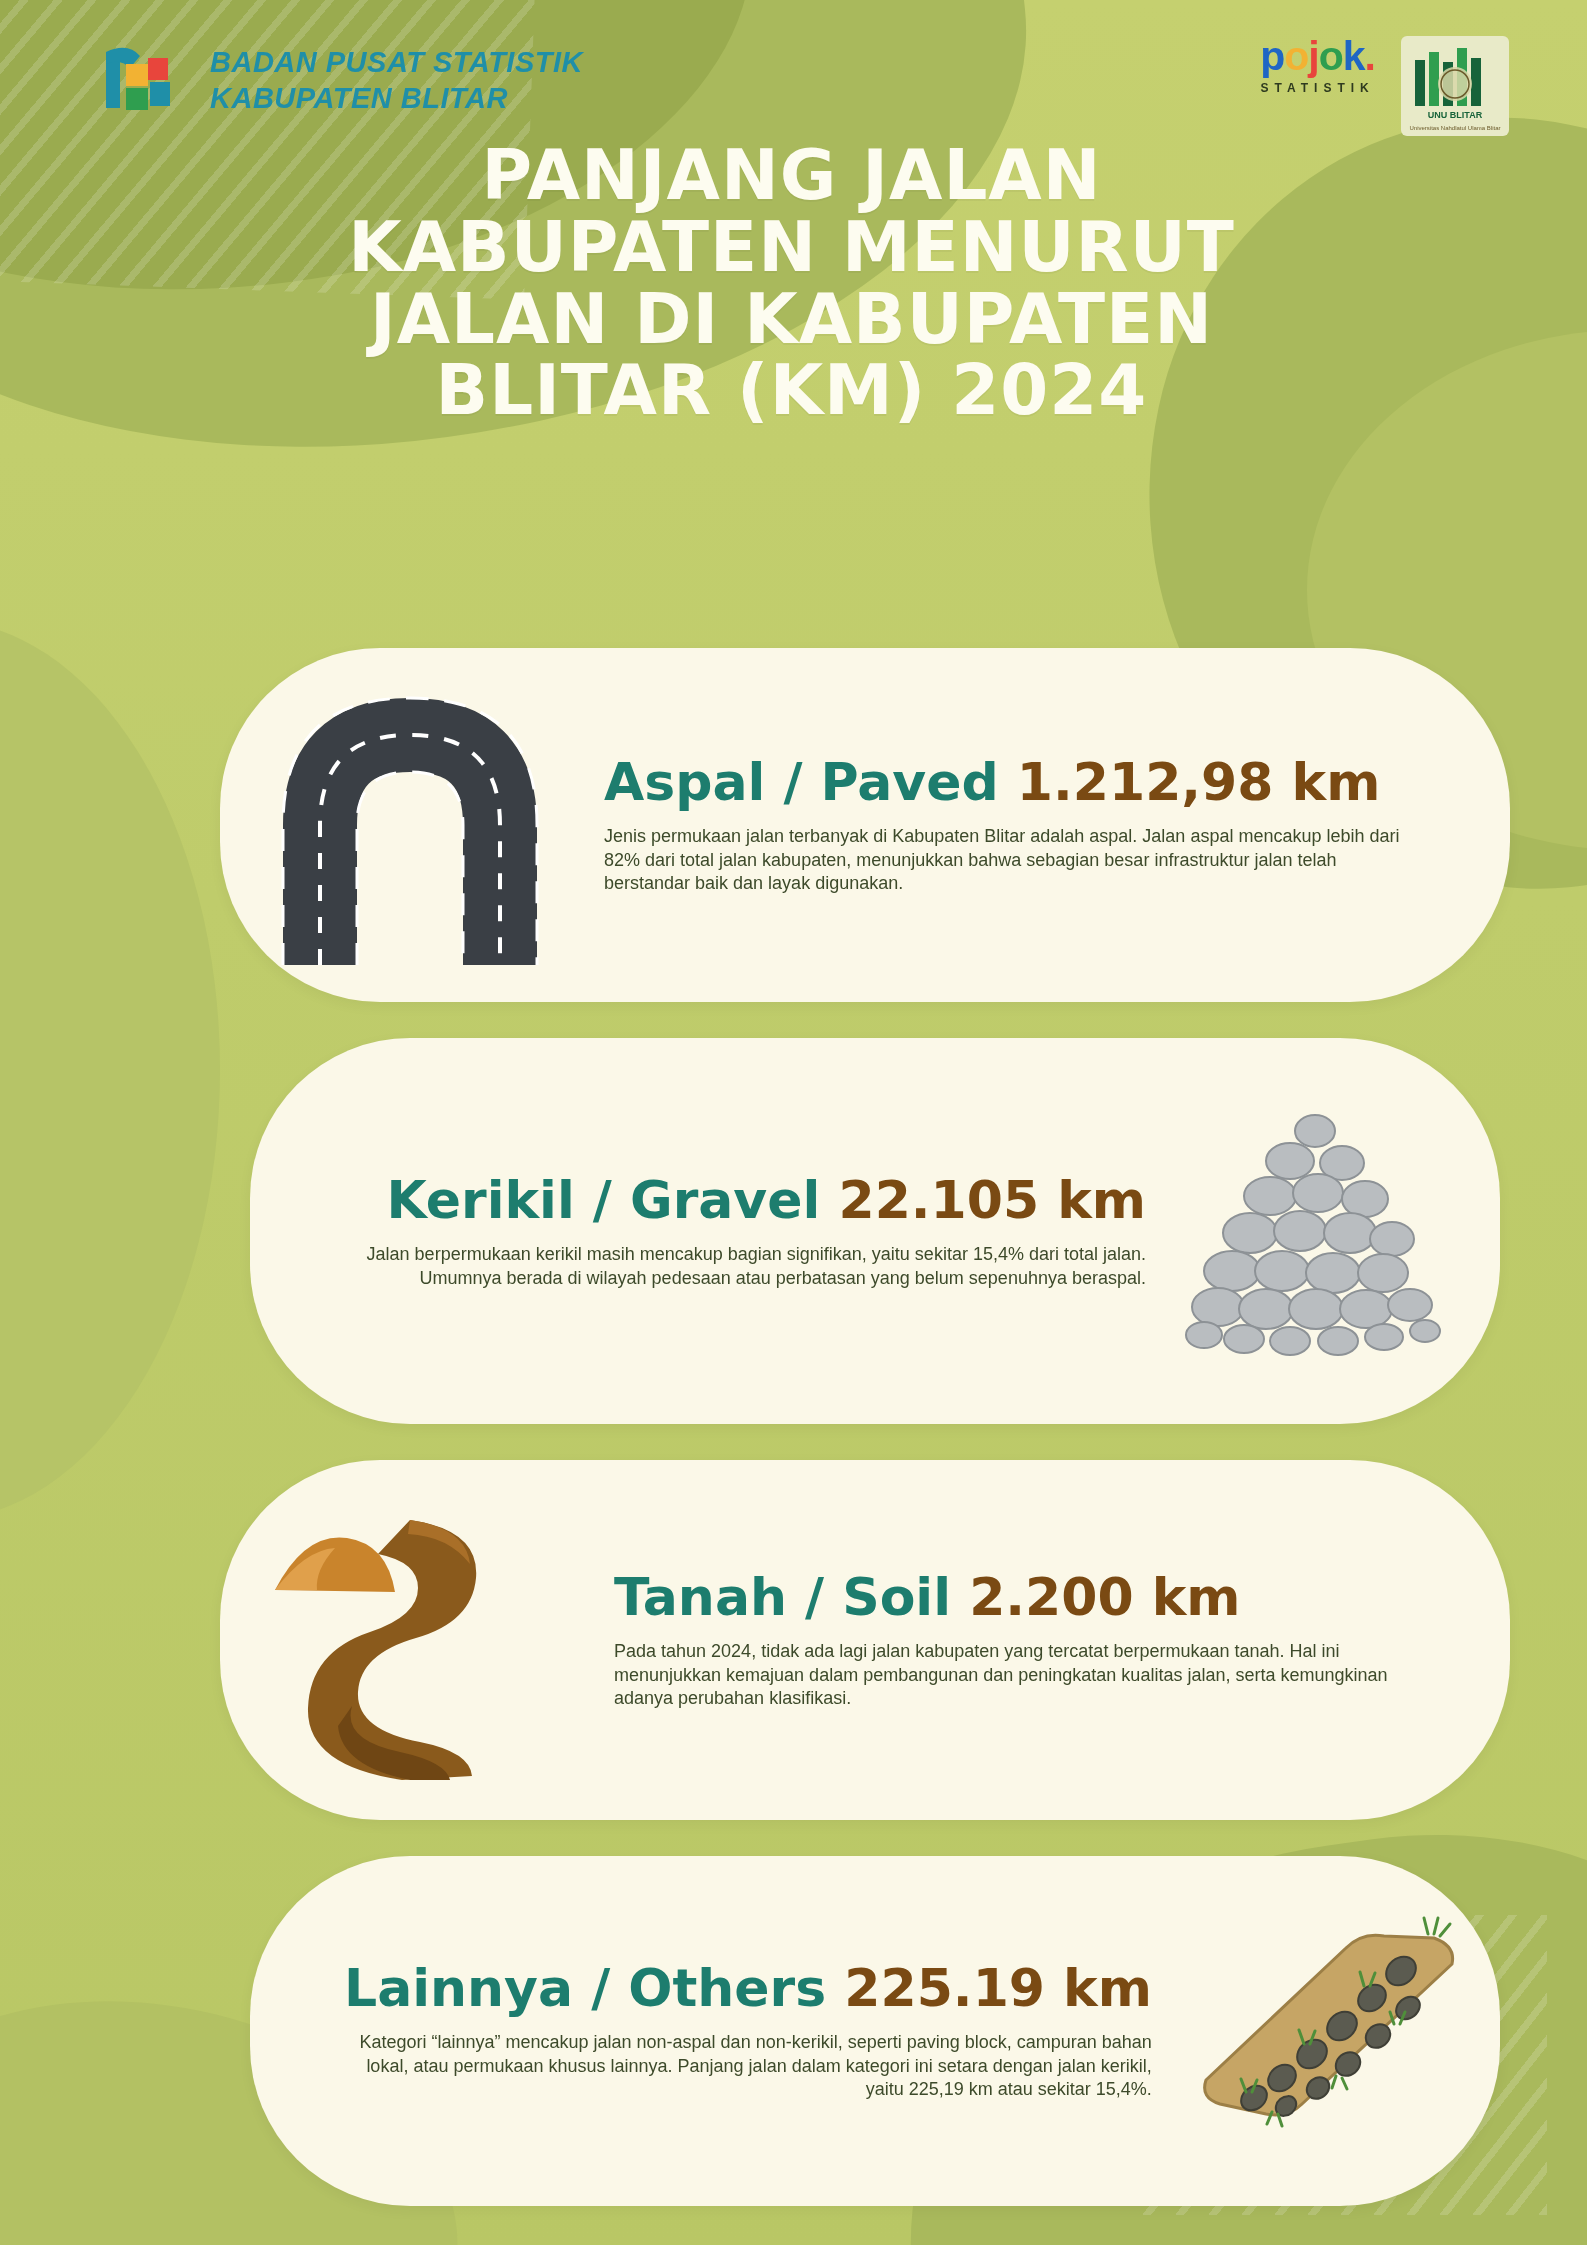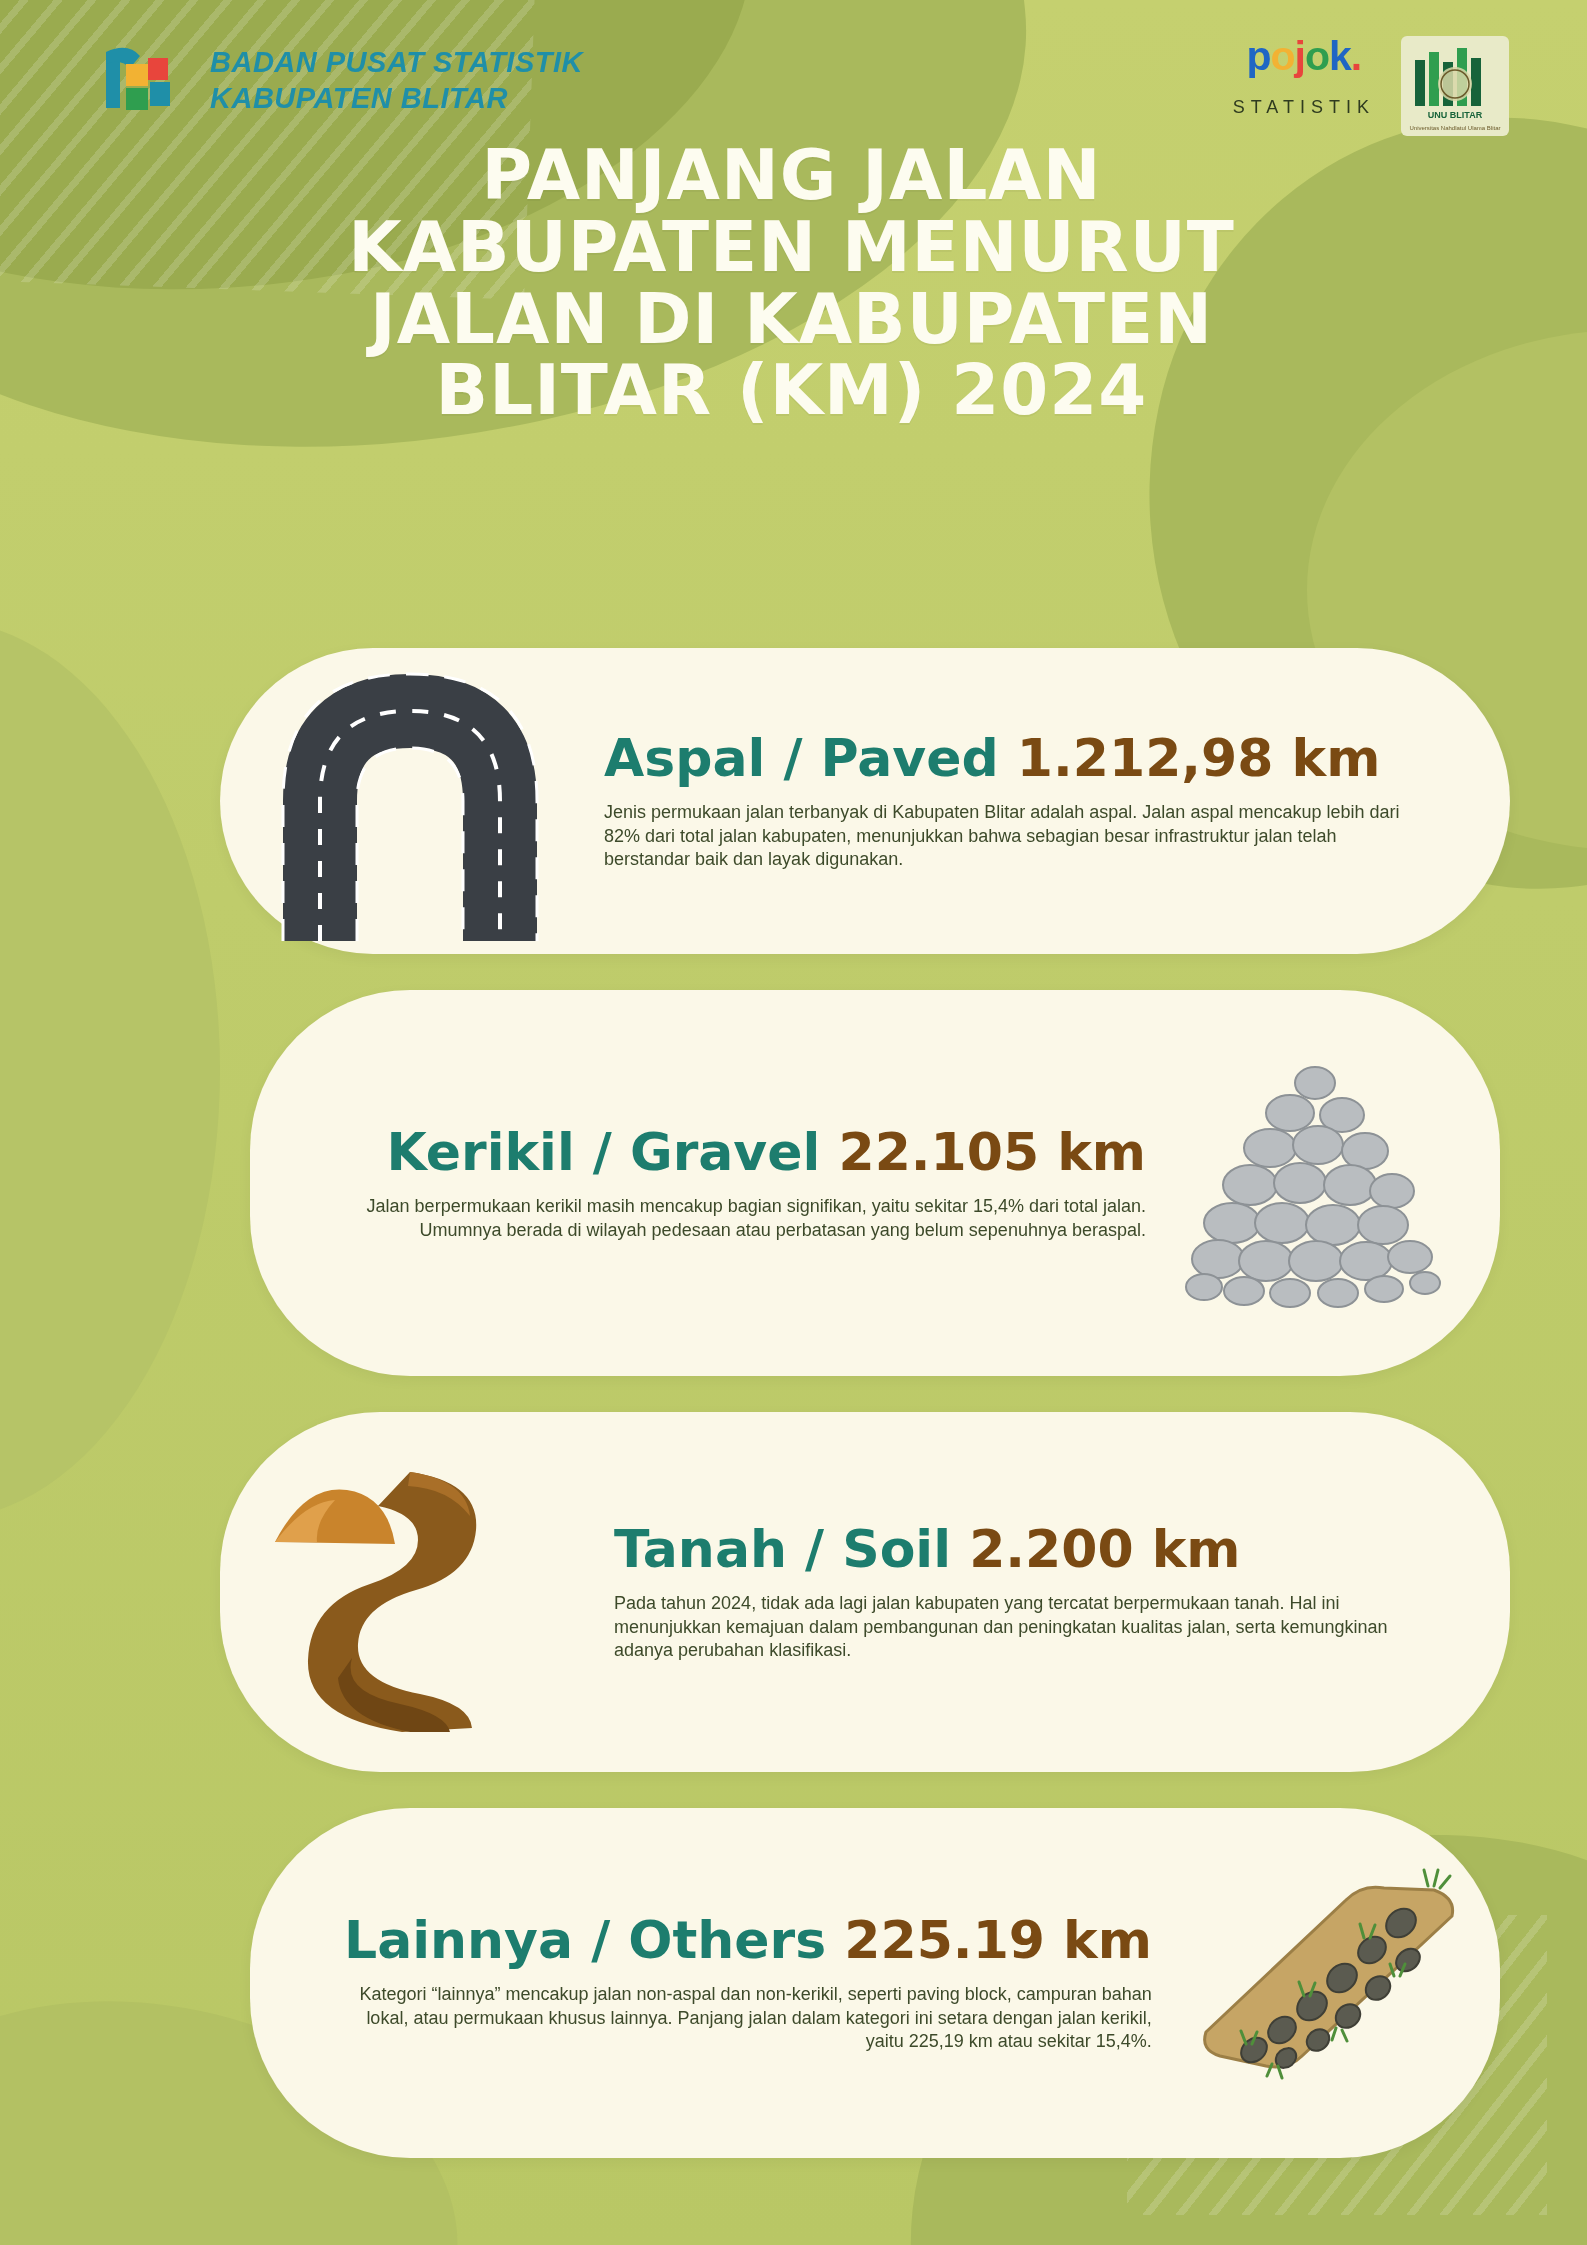--- a/index.html
+++ b/index.html
@@ -114,22 +114,22 @@
     top: 36px; right: 78px;
     display: flex;
     align-items: flex-start;
     gap: 26px;
     z-index: 6;
   }
   .pojok-wrap { text-align: center; }
   .pojok-word { font-size: 41px; font-weight: bold; letter-spacing: -1px; line-height: 1; }
   .pojok-word span { display: inline-block; }
   .pojok-sub {
-    font-size: 18px; font-weight: normal; letter-spacing: 6px;
-    color: #2f3b1f; margin-top: 20px;
+    font-size: 12px; font-weight: bold; letter-spacing: 6px;
+    color: #2f3b1f; margin-top: 4px;
   }
   .unu-logo {
     width: 108px; height: 100px;
     background: #e8eac8;
     border-radius: 6px;
     position: relative;
     overflow: hidden;
   }
   .unu-name {
     position: absolute; bottom: 16px; left: 0; right: 0;
@@ -162,21 +162,21 @@
   .cards { position: absolute; top: 648px; left: 0; right: 0; z-index: 4; }
   .card {
     position: relative;
     background: #fbf8e8;
     border-radius: 160px;
     margin: 0 auto 36px auto;
     display: flex;
     align-items: center;
     box-shadow: 0 4px 14px rgba(0,0,0,0.05);
   }
-  .card-1 { width: 1290px; height: 306px; padding: 0 60px 0 40px; justify-content: space-between; }
+  .card-1 { width: 1290px; height: 354px; padding: 0 60px 0 40px; justify-content: space-between; }
   .card-2 { width: 1250px; height: 386px; padding: 0 40px 0 70px; margin-left: 250px; }
   .card-3 { width: 1290px; height: 360px; padding: 0 60px 0 40px; }
   .card-4 { width: 1250px; height: 350px; padding: 0 40px 0 70px; margin-left: 250px; }
 
   .card-2, .card-4 { margin-right: 0; }
   .card-1, .card-3 { margin-left: 220px; }
 
   .art { flex: 0 0 auto; display: flex; align-items: center; justify-content: center; }
   .art-road { width: 320px; height: 300px; }
   .art-gravel { width: 290px; height: 280px; }

